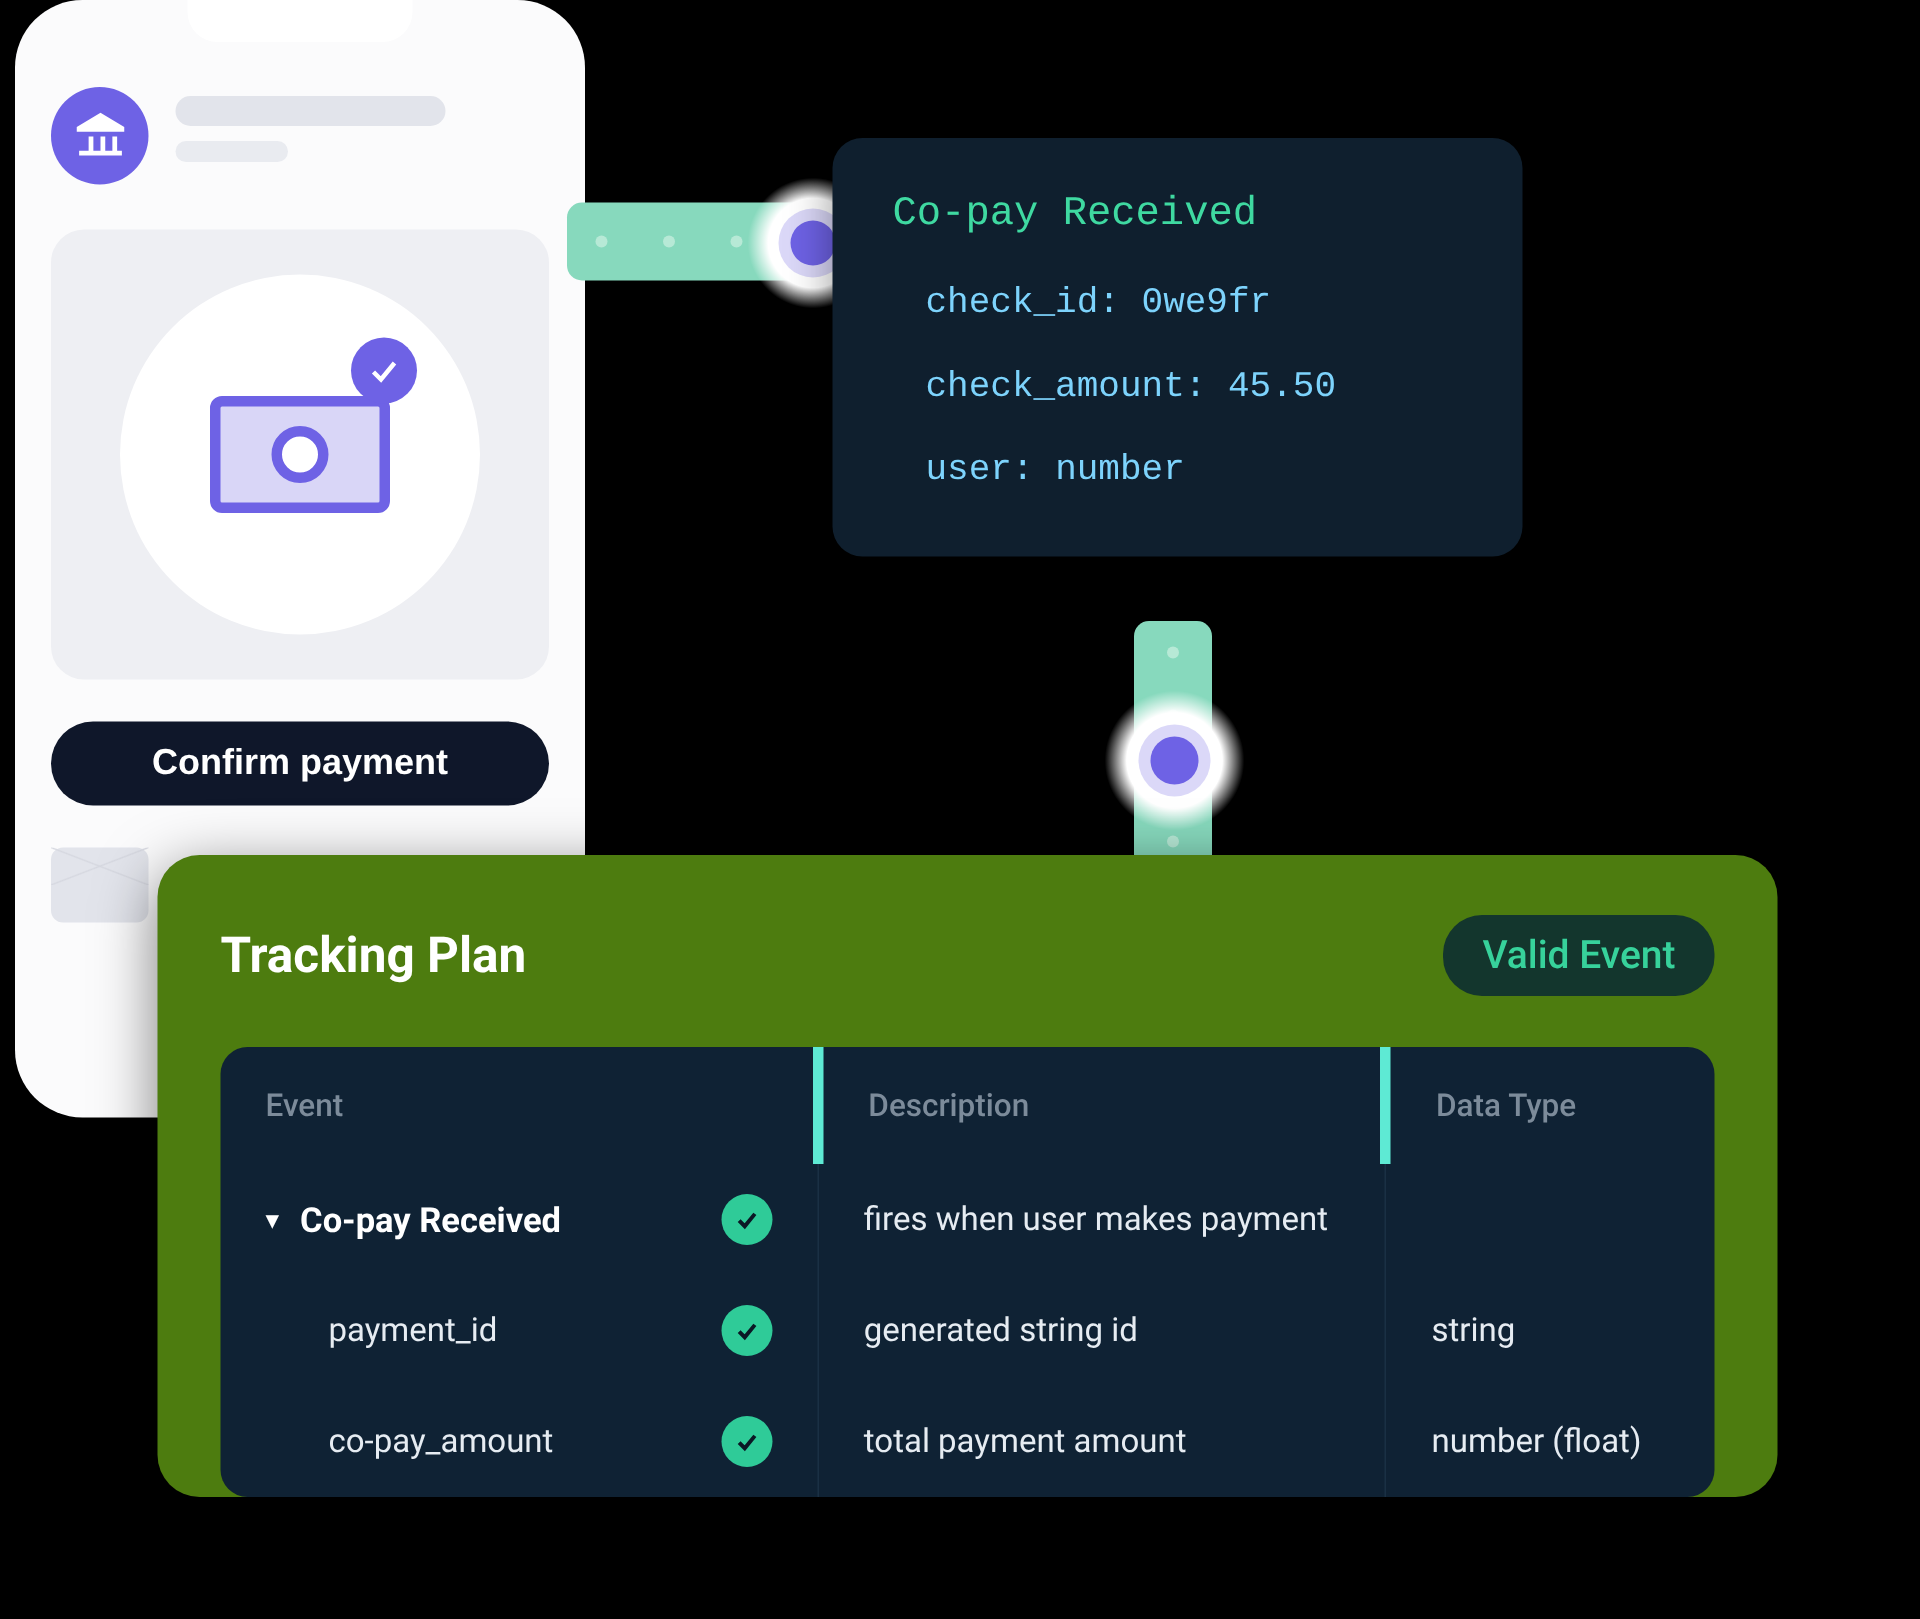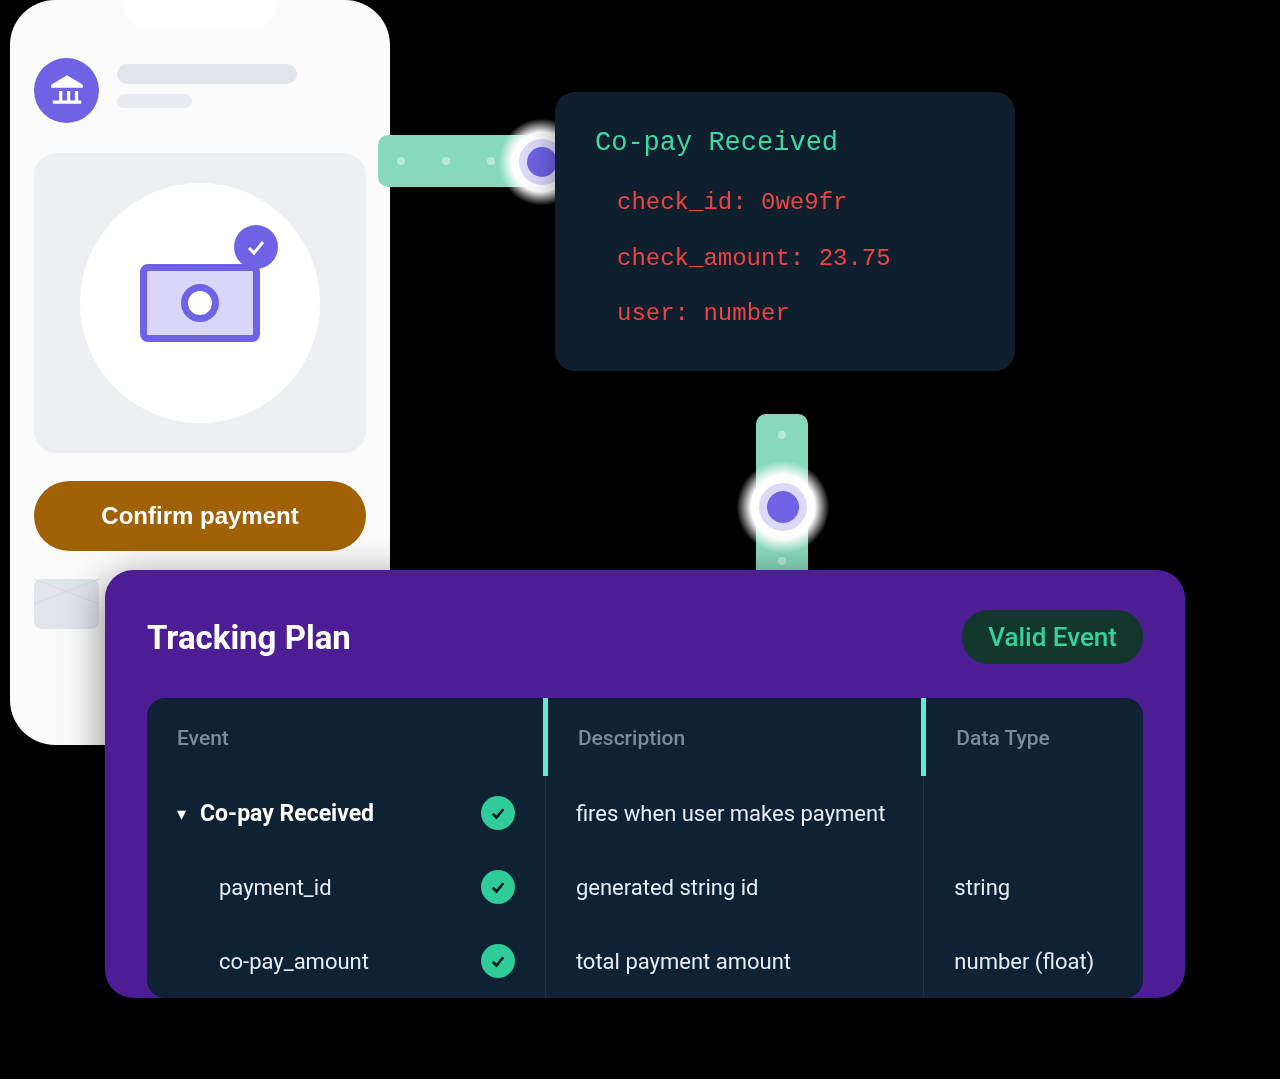--- a/index.html
+++ b/index.html
@@ -101,22 +101,22 @@
     border-radius: 50%;
     display: flex;
     align-items: center;
     justify-content: center;
   }
   .check-badge svg { width: 24px; height: 24px; stroke: #fff; stroke-width: 3; fill: none; }
 
   .confirm-button {
     margin-top: 28px;
     width: 100%;
-    height: 70px;
-    background: #a16207;
+    height: 56px;
+    background: #0f172a;
     border-radius: 35px;
     display: flex;
     align-items: center;
     justify-content: center;
     color: #fff;
     font-size: 24px;
     font-weight: 600;
     border: none;
     cursor: pointer;
   }
@@ -178,21 +178,21 @@
     box-shadow: 0 8px 30px rgba(0,0,0,0.4);
     font-family: "SFMono-Regular", Consolas, "Liberation Mono", Menlo, monospace;
   }
   .event-title {
     color: #3fd9a1;
     font-size: 27px;
     font-weight: 500;
     margin-bottom: 28px;
   }
   .event-prop {
-    color: #ef4444;
+    color: #7dd3fc;
     font-size: 24px;
     margin: 0 0 22px 22px;
     line-height: 1.4;
   }
   .event-prop:last-child { margin-bottom: 0; }
 
   
   .connector-v {
     position: absolute;
     left: 756px;
@@ -220,21 +220,21 @@
     justify-content: center;
   }
   .node-v .inner { width: 32px; height: 32px; background: #6e62e5; border-radius: 50%; box-shadow: 0 0 0 8px rgba(110,98,229,0.25); }
 
   
   .tracking-panel {
     position: absolute;
     left: 105px;
     top: 570px;
     width: 1080px;
-    background: #4c1d95;
+    background: #4d7c0f;
     border-radius: 28px;
     padding: 40px 42px 0;
     box-shadow: 0 10px 40px rgba(0,0,0,0.5);
   }
   .tracking-header {
     display: flex;
     justify-content: space-between;
     align-items: center;
     margin-bottom: 34px;
   }
@@ -256,21 +256,21 @@
     border-radius: 18px;
     overflow: hidden;
   }
   .tracking-table table { width: 100%; border-collapse: collapse; }
   .tracking-table th {
     text-align: left;
     color: #7c8b9a;
     font-weight: 500;
     font-size: 21px;
     padding: 28px 30px 26px;
-    border-right: 5px solid #5eead4;
+    border-right: 7px solid #5eead4;
   }
   .tracking-table th:last-child { border-right: none; }
   .tracking-table td {
     color: #e6ecf2;
     font-size: 22px;
     padding: 20px 30px;
     border-right: 1px solid #1a3044;
     vertical-align: middle;
   }
   .tracking-table td:last-child { border-right: none; }
@@ -342,21 +342,21 @@
 <div class="node-h">
     <div class="inner"></div>
   </div>
 
 <div class="event-card">
   <div class="event-title">Co-pay Received</div>
   <div class="event-prop">
     <span>check_id</span>: <span>0we9fr</span>
   </div>
   <div class="event-prop">
-    <span>check_amount</span>: <span>23.75</span>
+    <span>check_amount</span>: <span>45.50</span>
   </div>
   <div class="event-prop">
     <span>user</span>: <span>number</span>
   </div>
 </div>
 
 <div class="connector-v">
   <span class="dot-small"></span>
     <span class="dot-small"></span>
     <span class="dot-small"></span>

